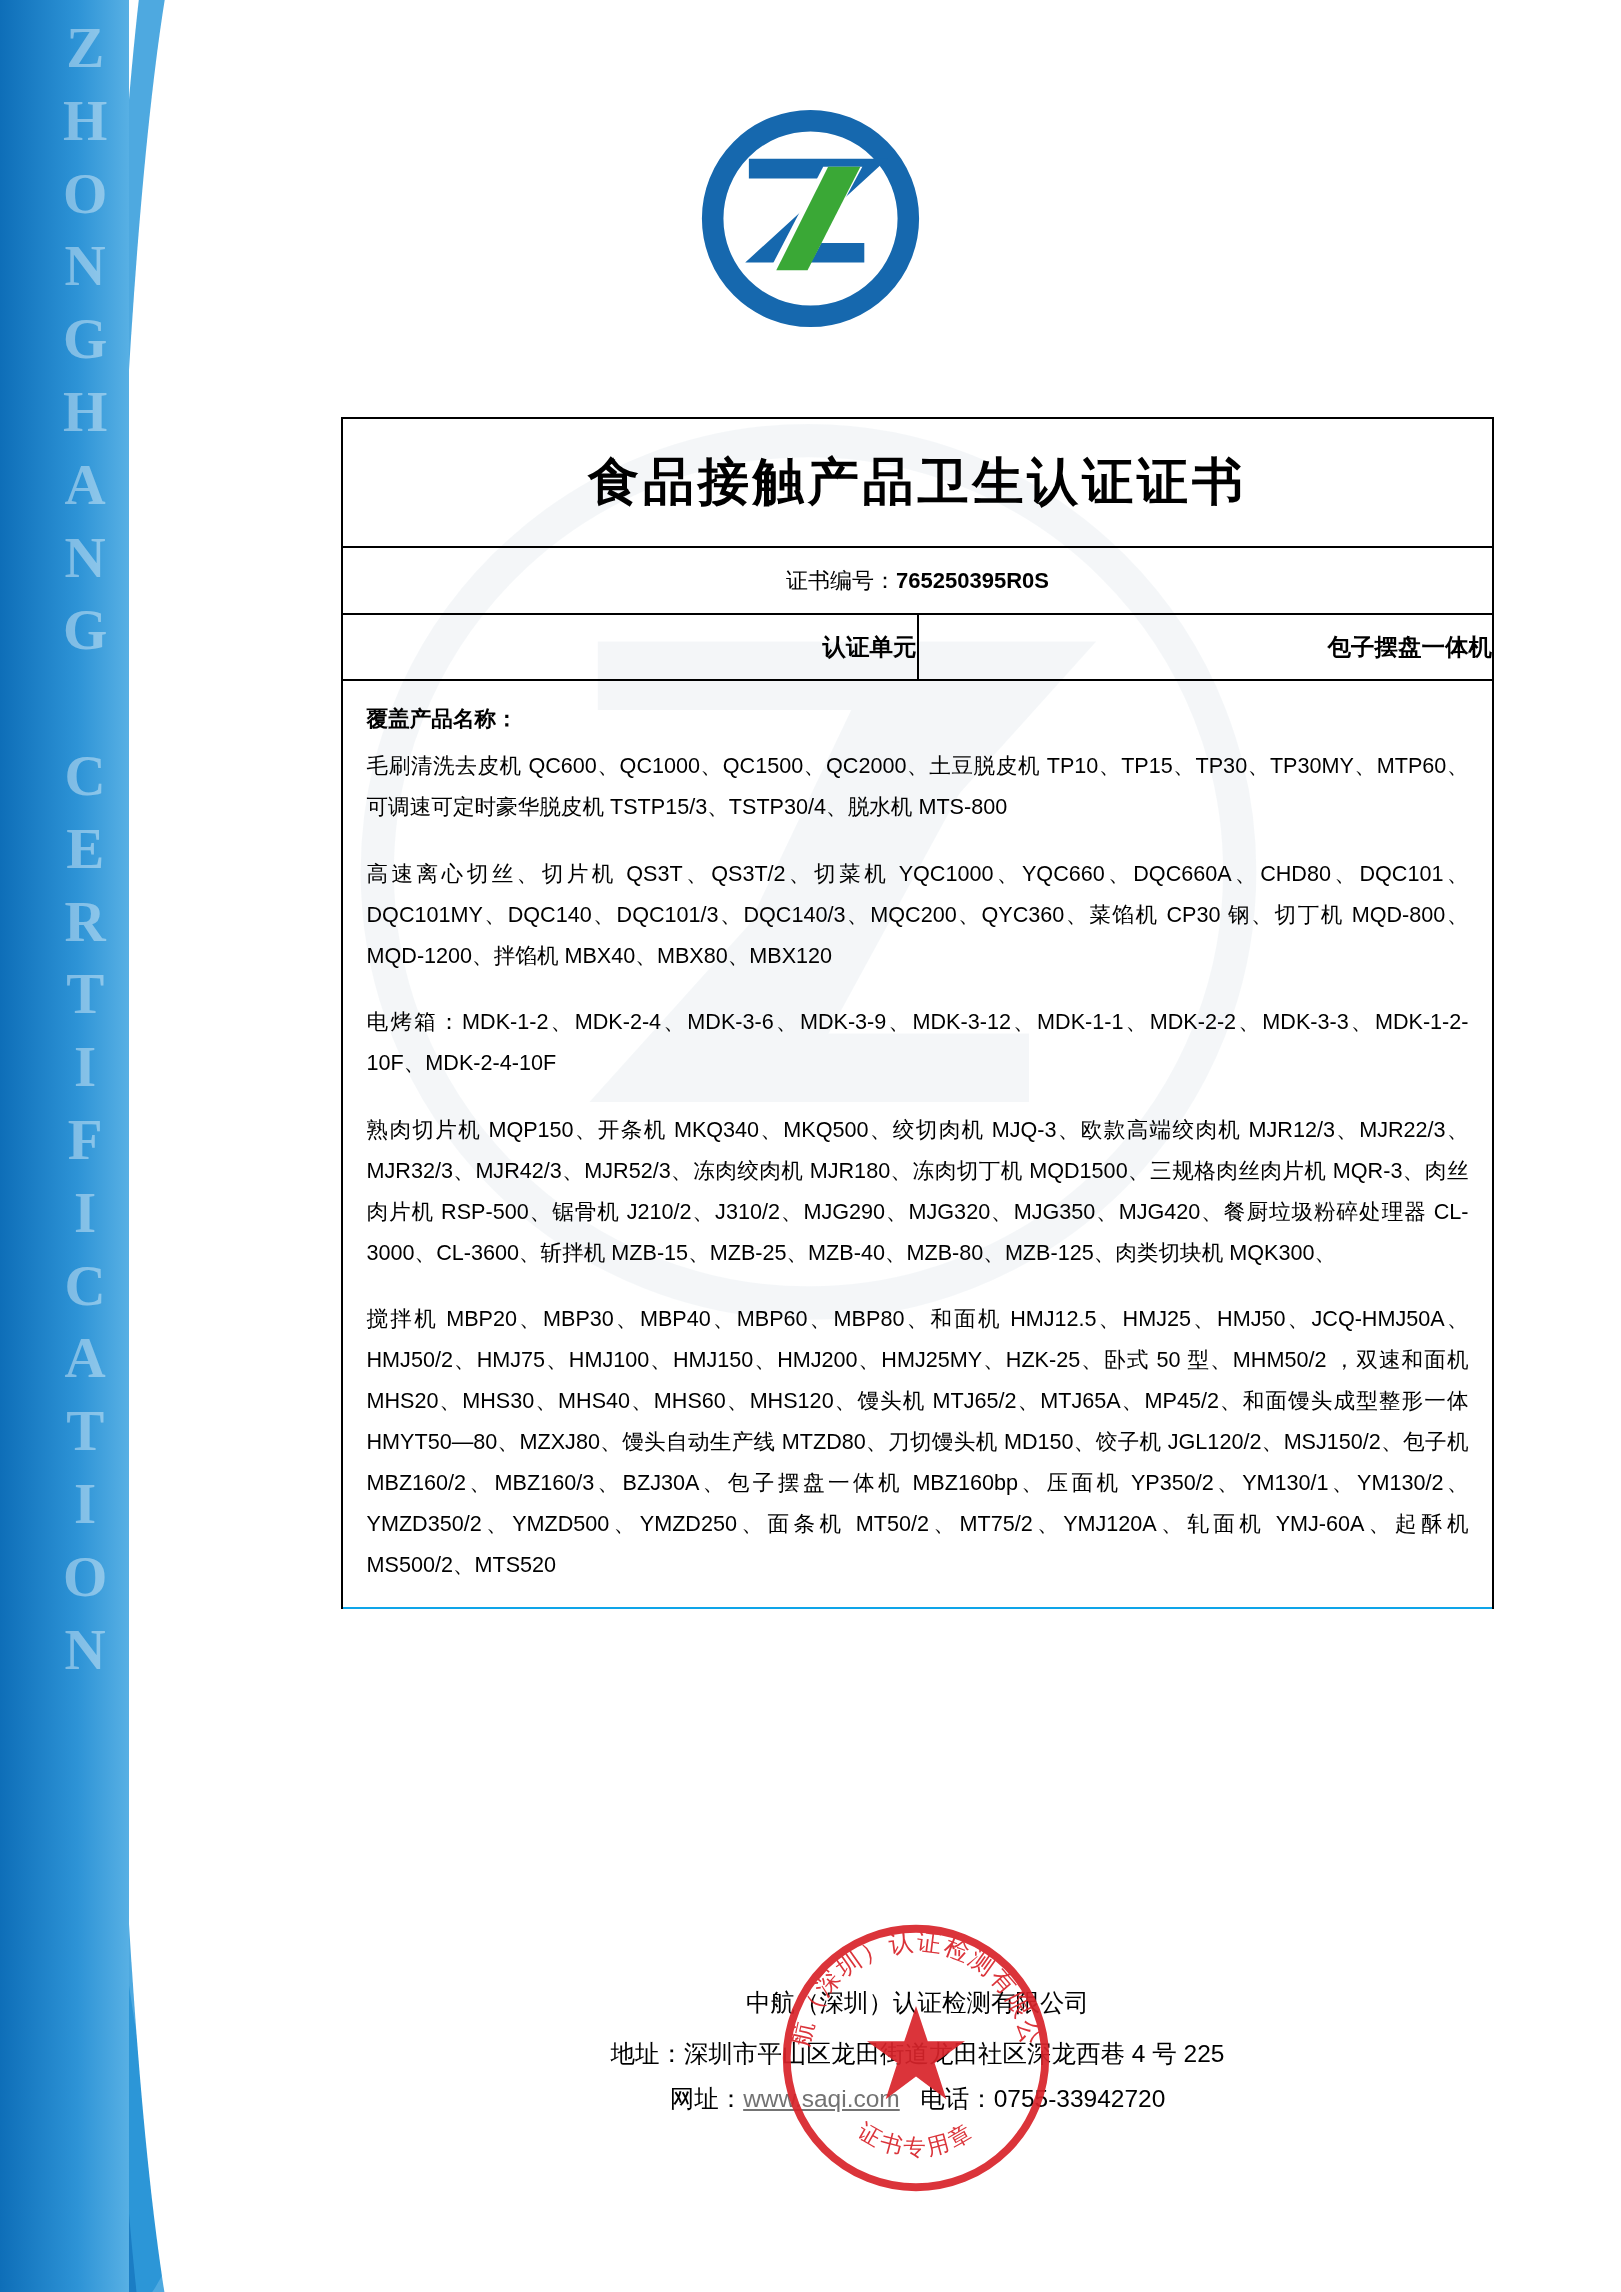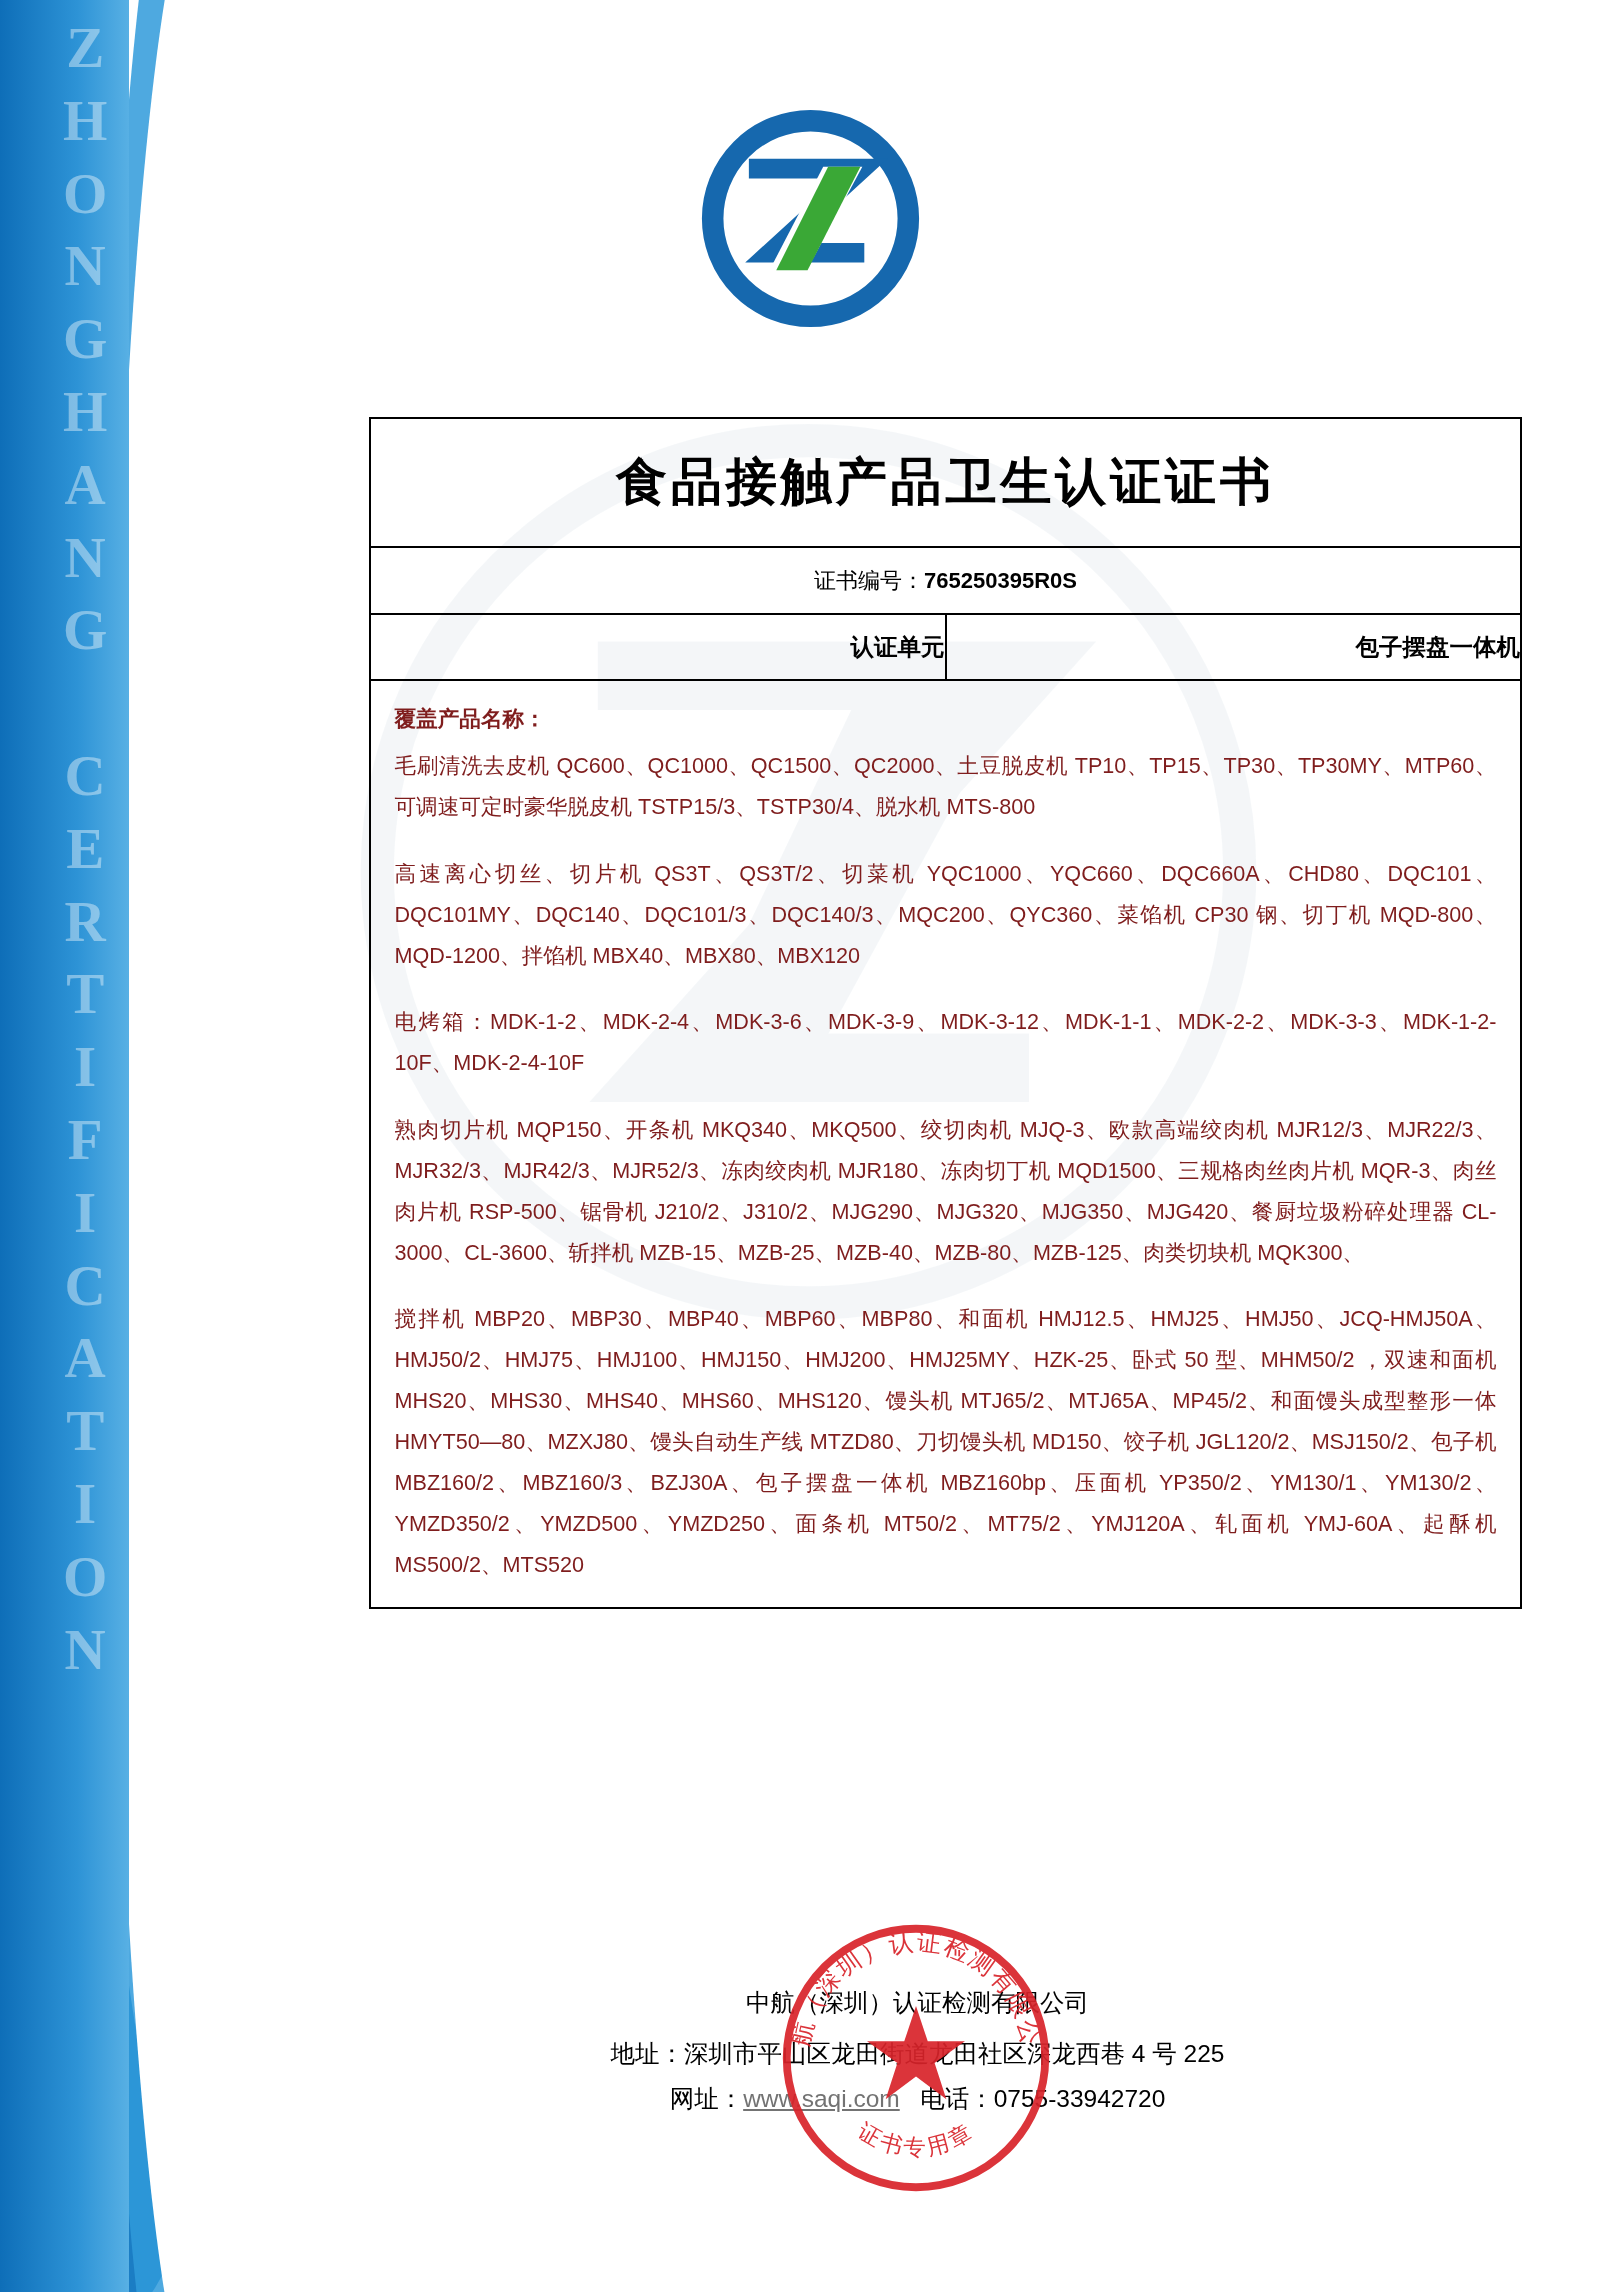--- a/index.html
+++ b/index.html
@@ -117,21 +117,20 @@
   .cert {
     position: absolute;
     left: 341px;
     top: 417px;
     width: 1153px;
     z-index: 6;
     border: 2px solid #000;
     border-bottom: none;
     box-sizing: border-box;
     background: transparent;
-    margin-left: 28px;
   }
   .cert-title {
     text-align: center;
     font-family: "Liberation Serif", serif;
     font-weight: bold;
     font-size: 51px;
     letter-spacing: 3.9px;
     padding: 29px 0 29px 0;
     border-bottom: 2px solid #000;
     color: #000;
@@ -153,24 +152,24 @@
     flex: 1;
     text-align: right;
     font-size: 23.5px;
     padding: 15.7px 0 15.7px 0;
     font-weight: bold;
   }
   .unit-cell.left { border-right: 2px solid #000; }
 
   .products {
     padding: 17.6px 23.5px 21.6px 23.5px;
-    border-bottom: 2px solid #000000;
+    border-bottom: 2px solid #0ea5e9;
     font-size: 21.6px;
     line-height: 41px;
-    color: #7f1d1d;
+    color: #000000;
   }
   .products .head {
     font-weight: bold;
     margin-bottom: 5.9px;
   }
   .prod-block {
     margin: 0 0 25.5px 0;
     text-align: justify;
     text-justify: inter-ideograph;
   }

